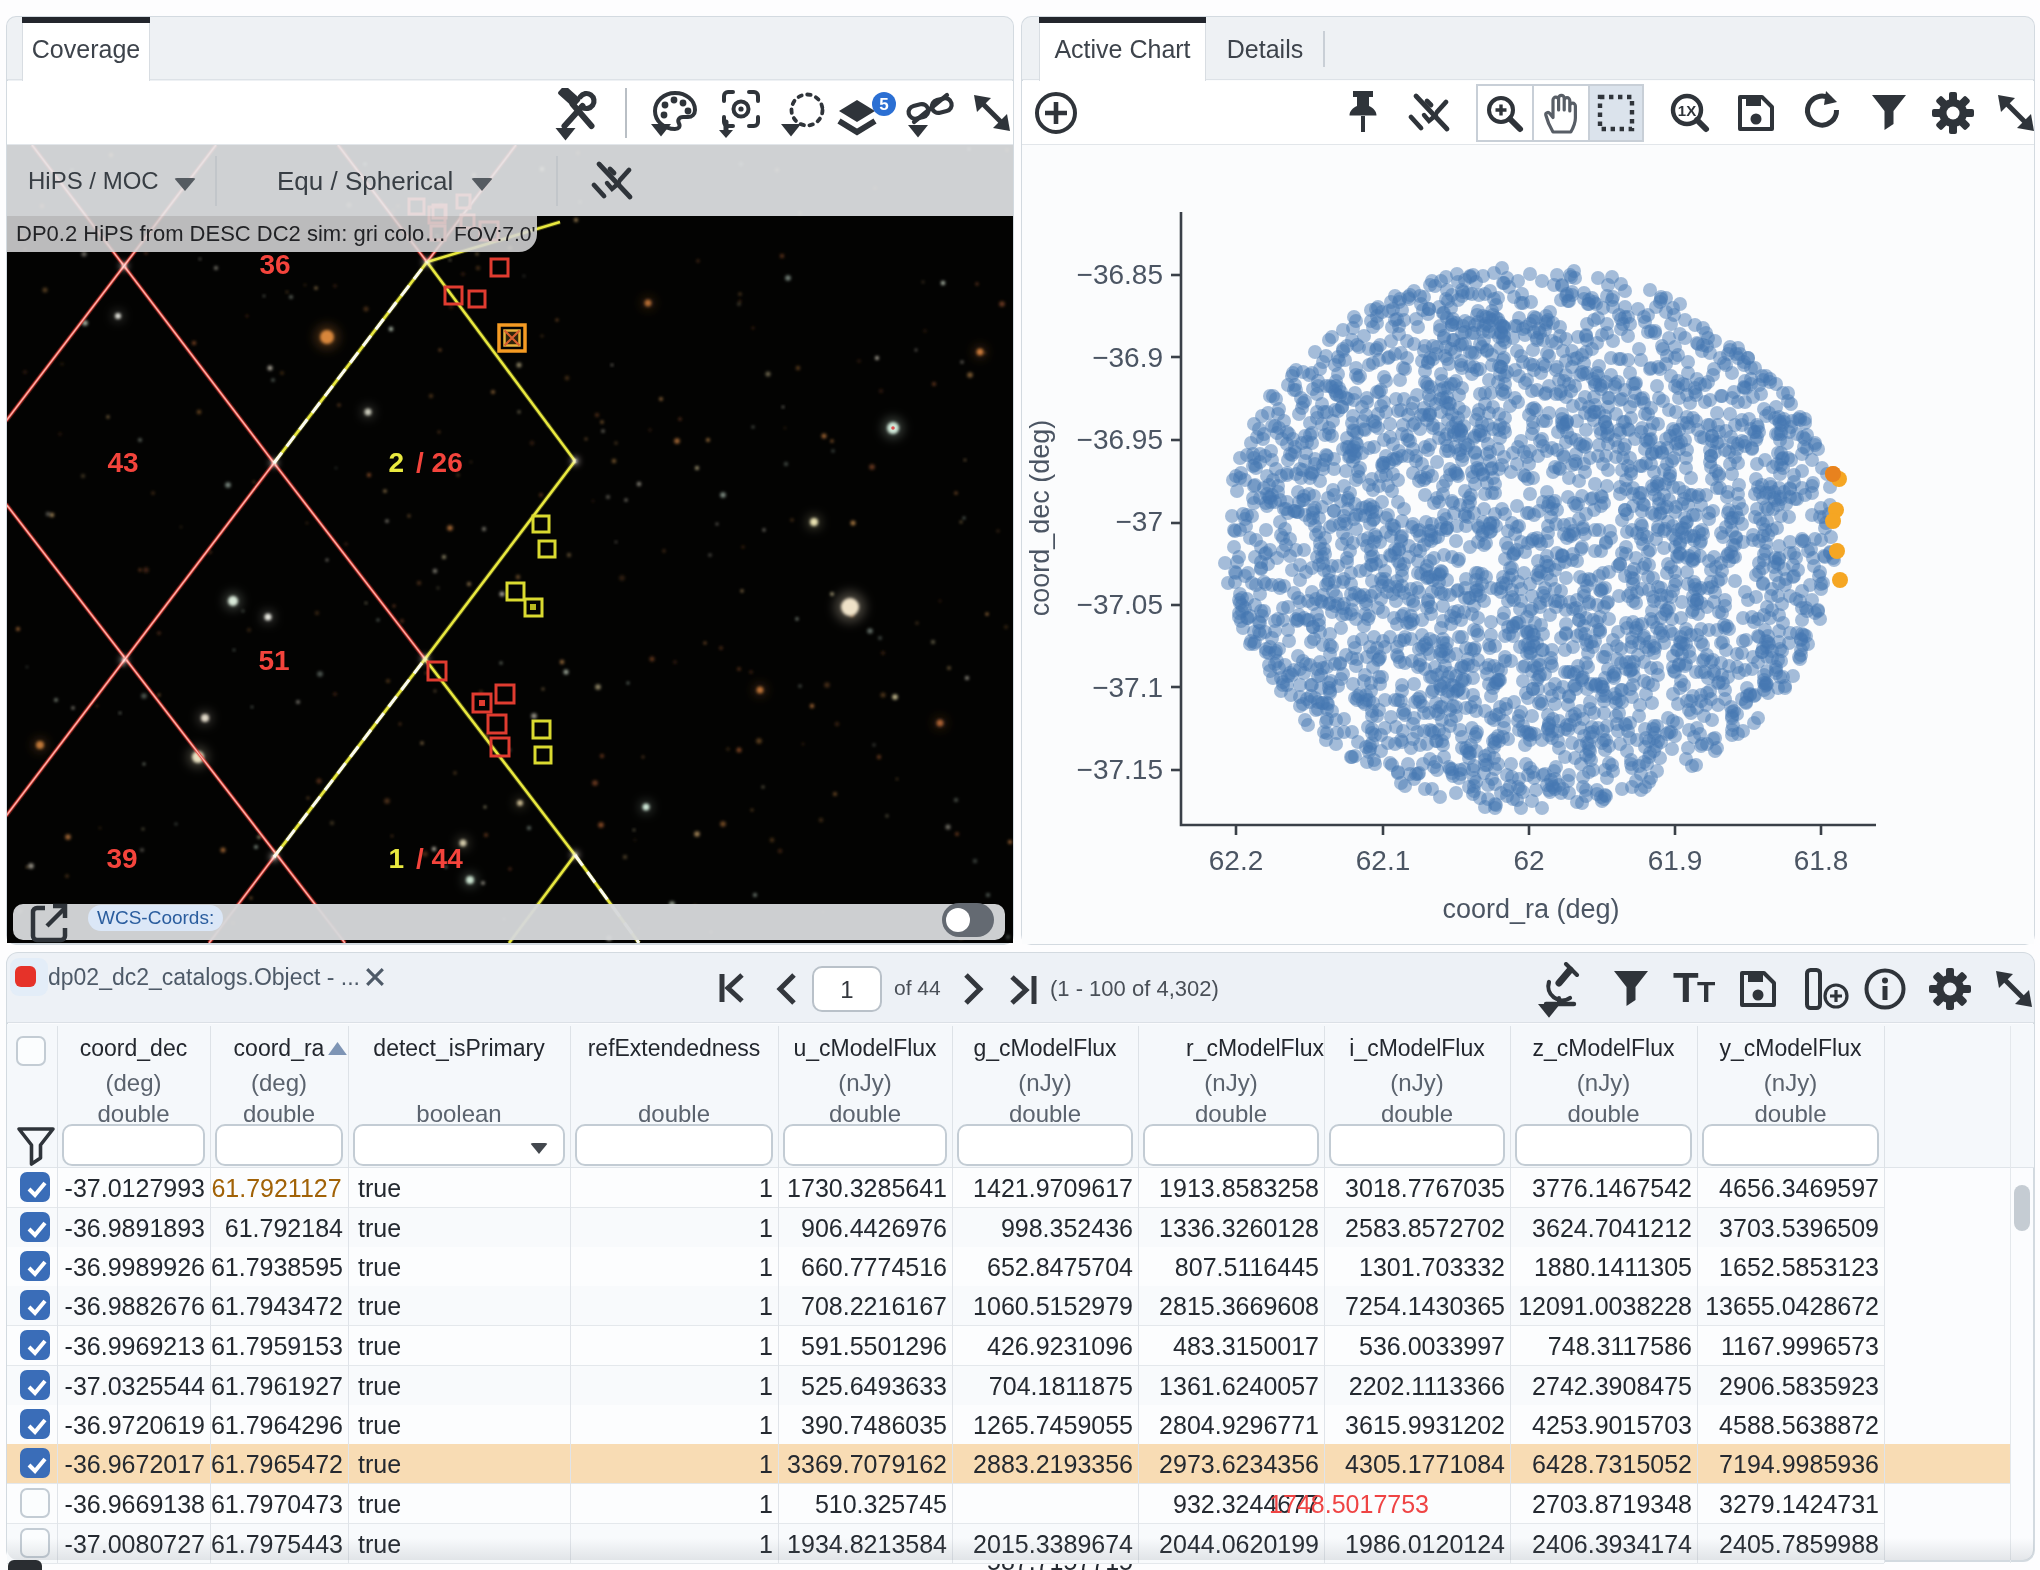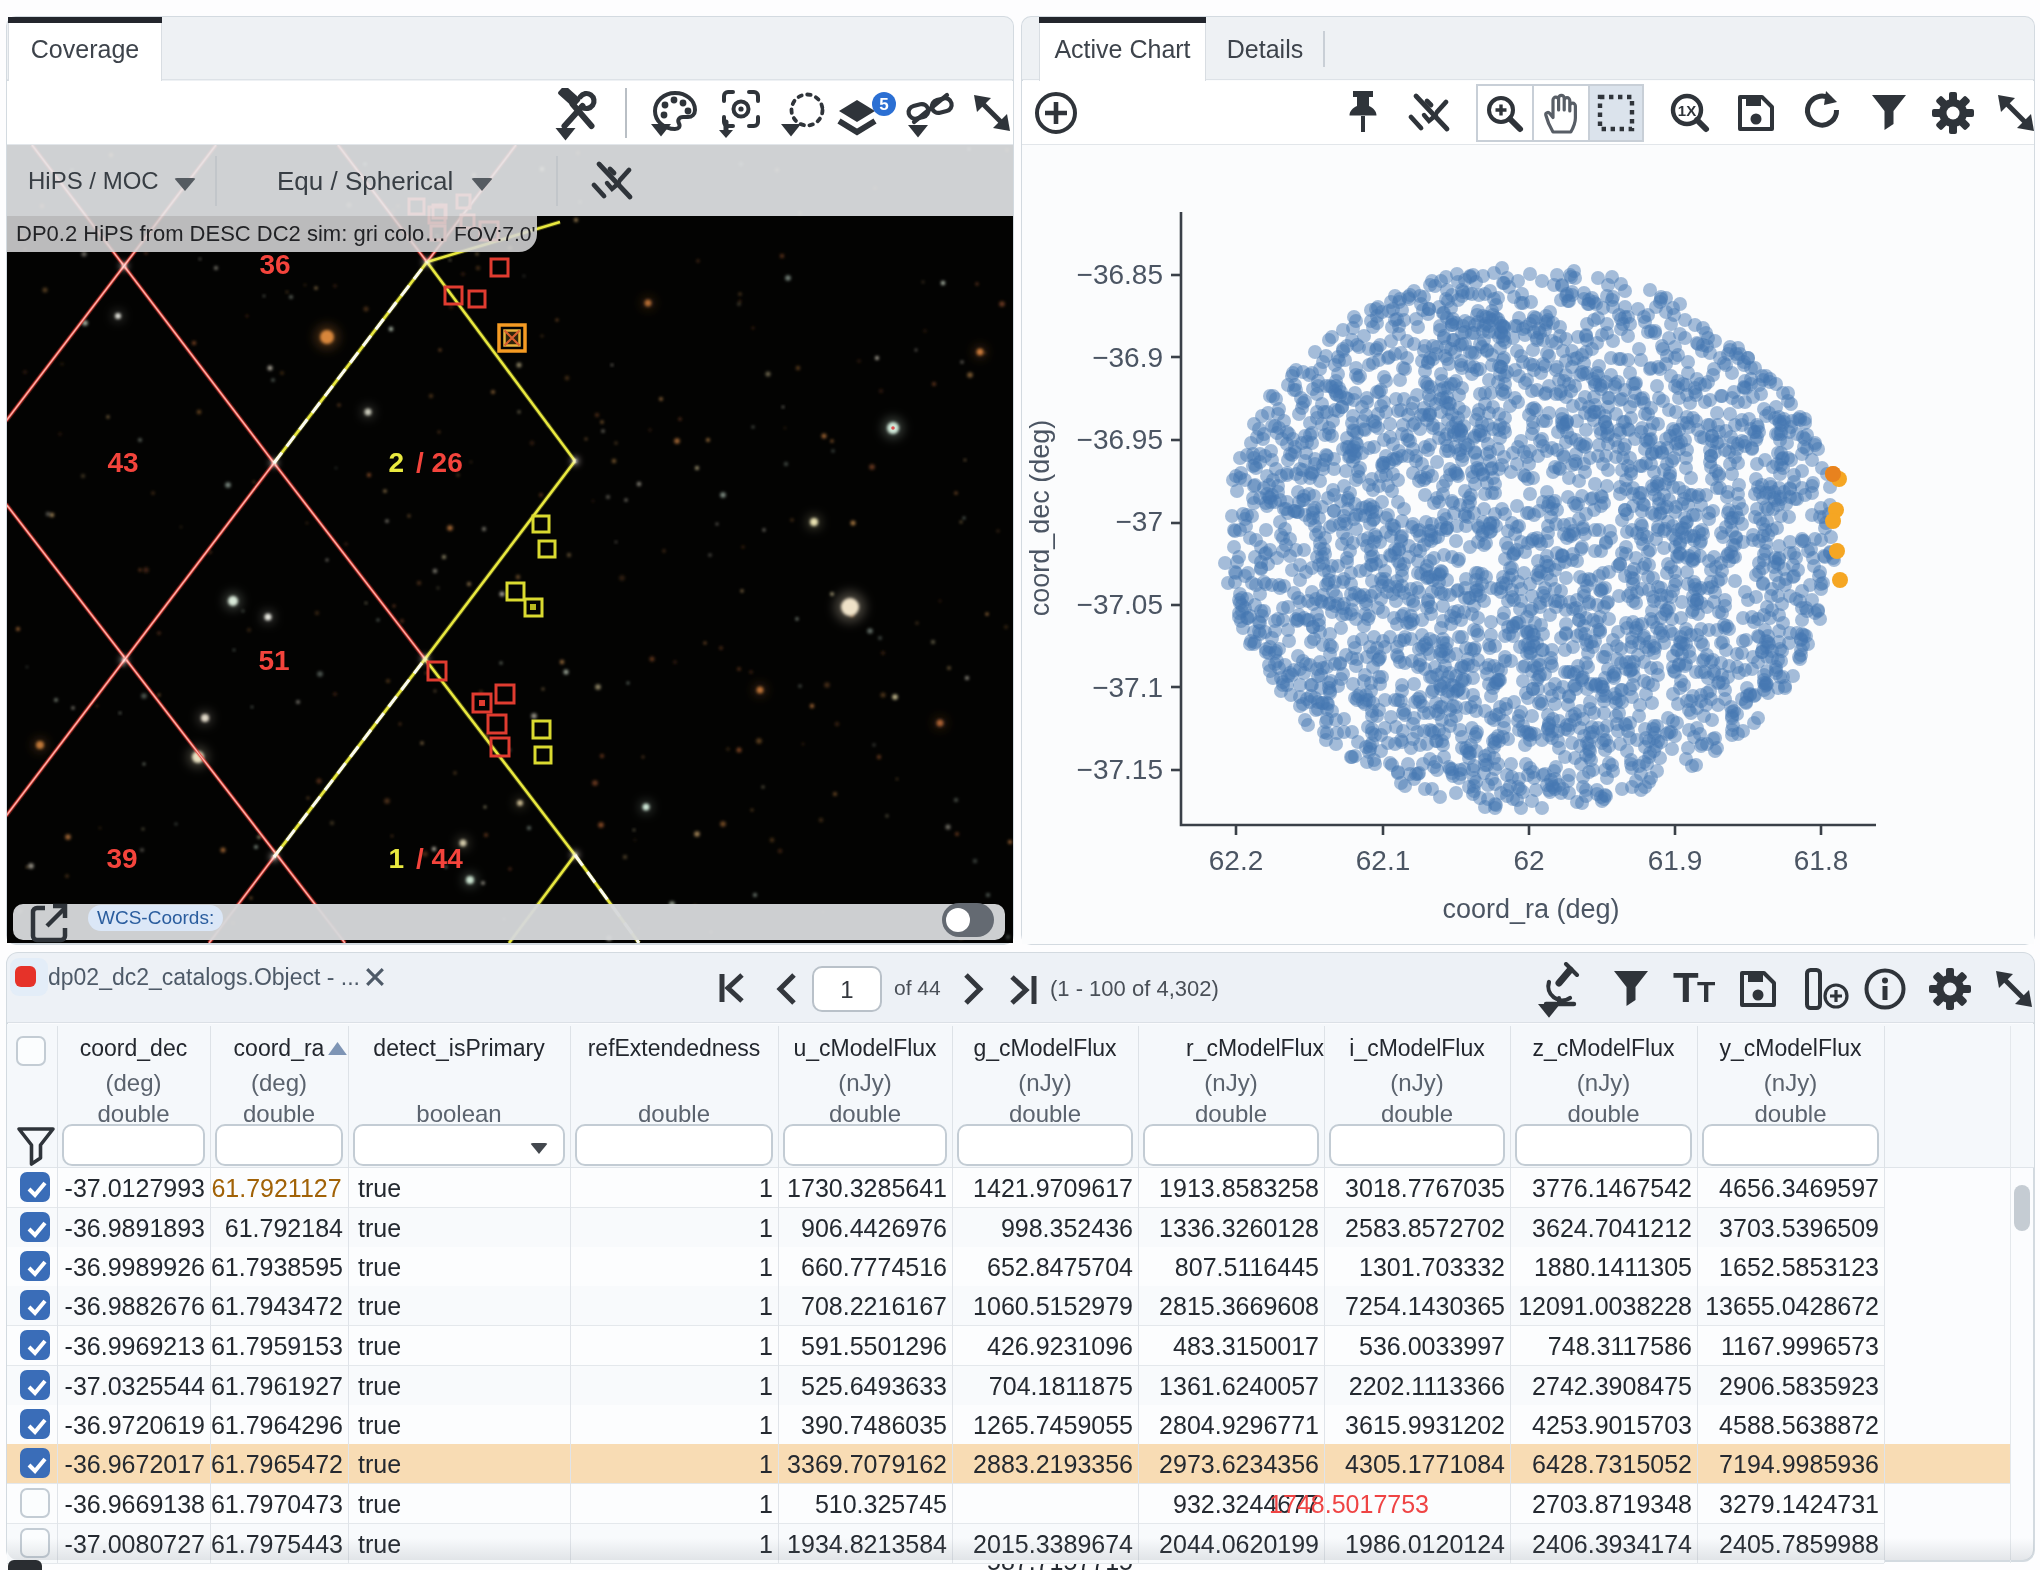--- a/index.html
+++ b/index.html
@@ -23,21 +23,21 @@
 .pag{position:absolute;display:flex;align-items:center;color:#494f57;font-size:21px}
 .pbox{width:70px;height:46px;background:#fff;border:2px solid #b9c1c9;border-radius:10px;text-align:center;font-size:24px;color:#33373d;line-height:43px}
 .hname{font-size:23px;color:#23272e}
 .hsub{font-size:24px;color:#5b636e}
 .finput{position:absolute;background:#fff;border:2px solid #c3ccd4;border-radius:10px}
 .cbx{position:absolute;width:30px;height:30px;border-radius:7px;border:2px solid #c3ccd4;background:#fbfdfe}
 .cbx.on{background:#3a6db8;border-color:#3a6db8}
 </style></head><body>
 <div class="panel" style="left:6px;top:16px;width:1008px;height:929px"></div>
 <div class="abs" style="left:7px;top:17px;width:1006px;height:63px;background:#eef1f4;border-bottom:1px solid #dde2e7;border-radius:9px 9px 0 0"></div>
-<div class="tab" style="left:8px;width:154px;top:17px;height:64px">Coverage<div class="tb"></div></div>
+<div class="tab" style="left:22px;width:128px;top:17px;height:64px">Coverage<div class="tb"></div></div>
 <div class="toolbar" style="left:7px;top:81px;width:1006px;height:64px"></div>
 <svg class="icon" style="left:551px;top:88px" width="54" height="54" viewBox="0 0 47 54">
     <g stroke="#2f343a" stroke-linecap="round" fill="none">
     <path d="M10 38 L28 18" stroke-width="6"></path>
     <circle cx="32" cy="13" r="7.5" stroke-width="5.2" stroke-dasharray="36 12" transform="rotate(215 32 13)"></circle>
     <path d="M18 16 L37 38" stroke-width="6"></path>
     </g>
     <rect x="4" y="3" width="22" height="11" rx="2" fill="#2f343a" transform="rotate(42 15 8)"></rect>
     <polygon points="1,40 21,40 11.0,52.4" fill="#2f343a"></polygon>
   </svg>

